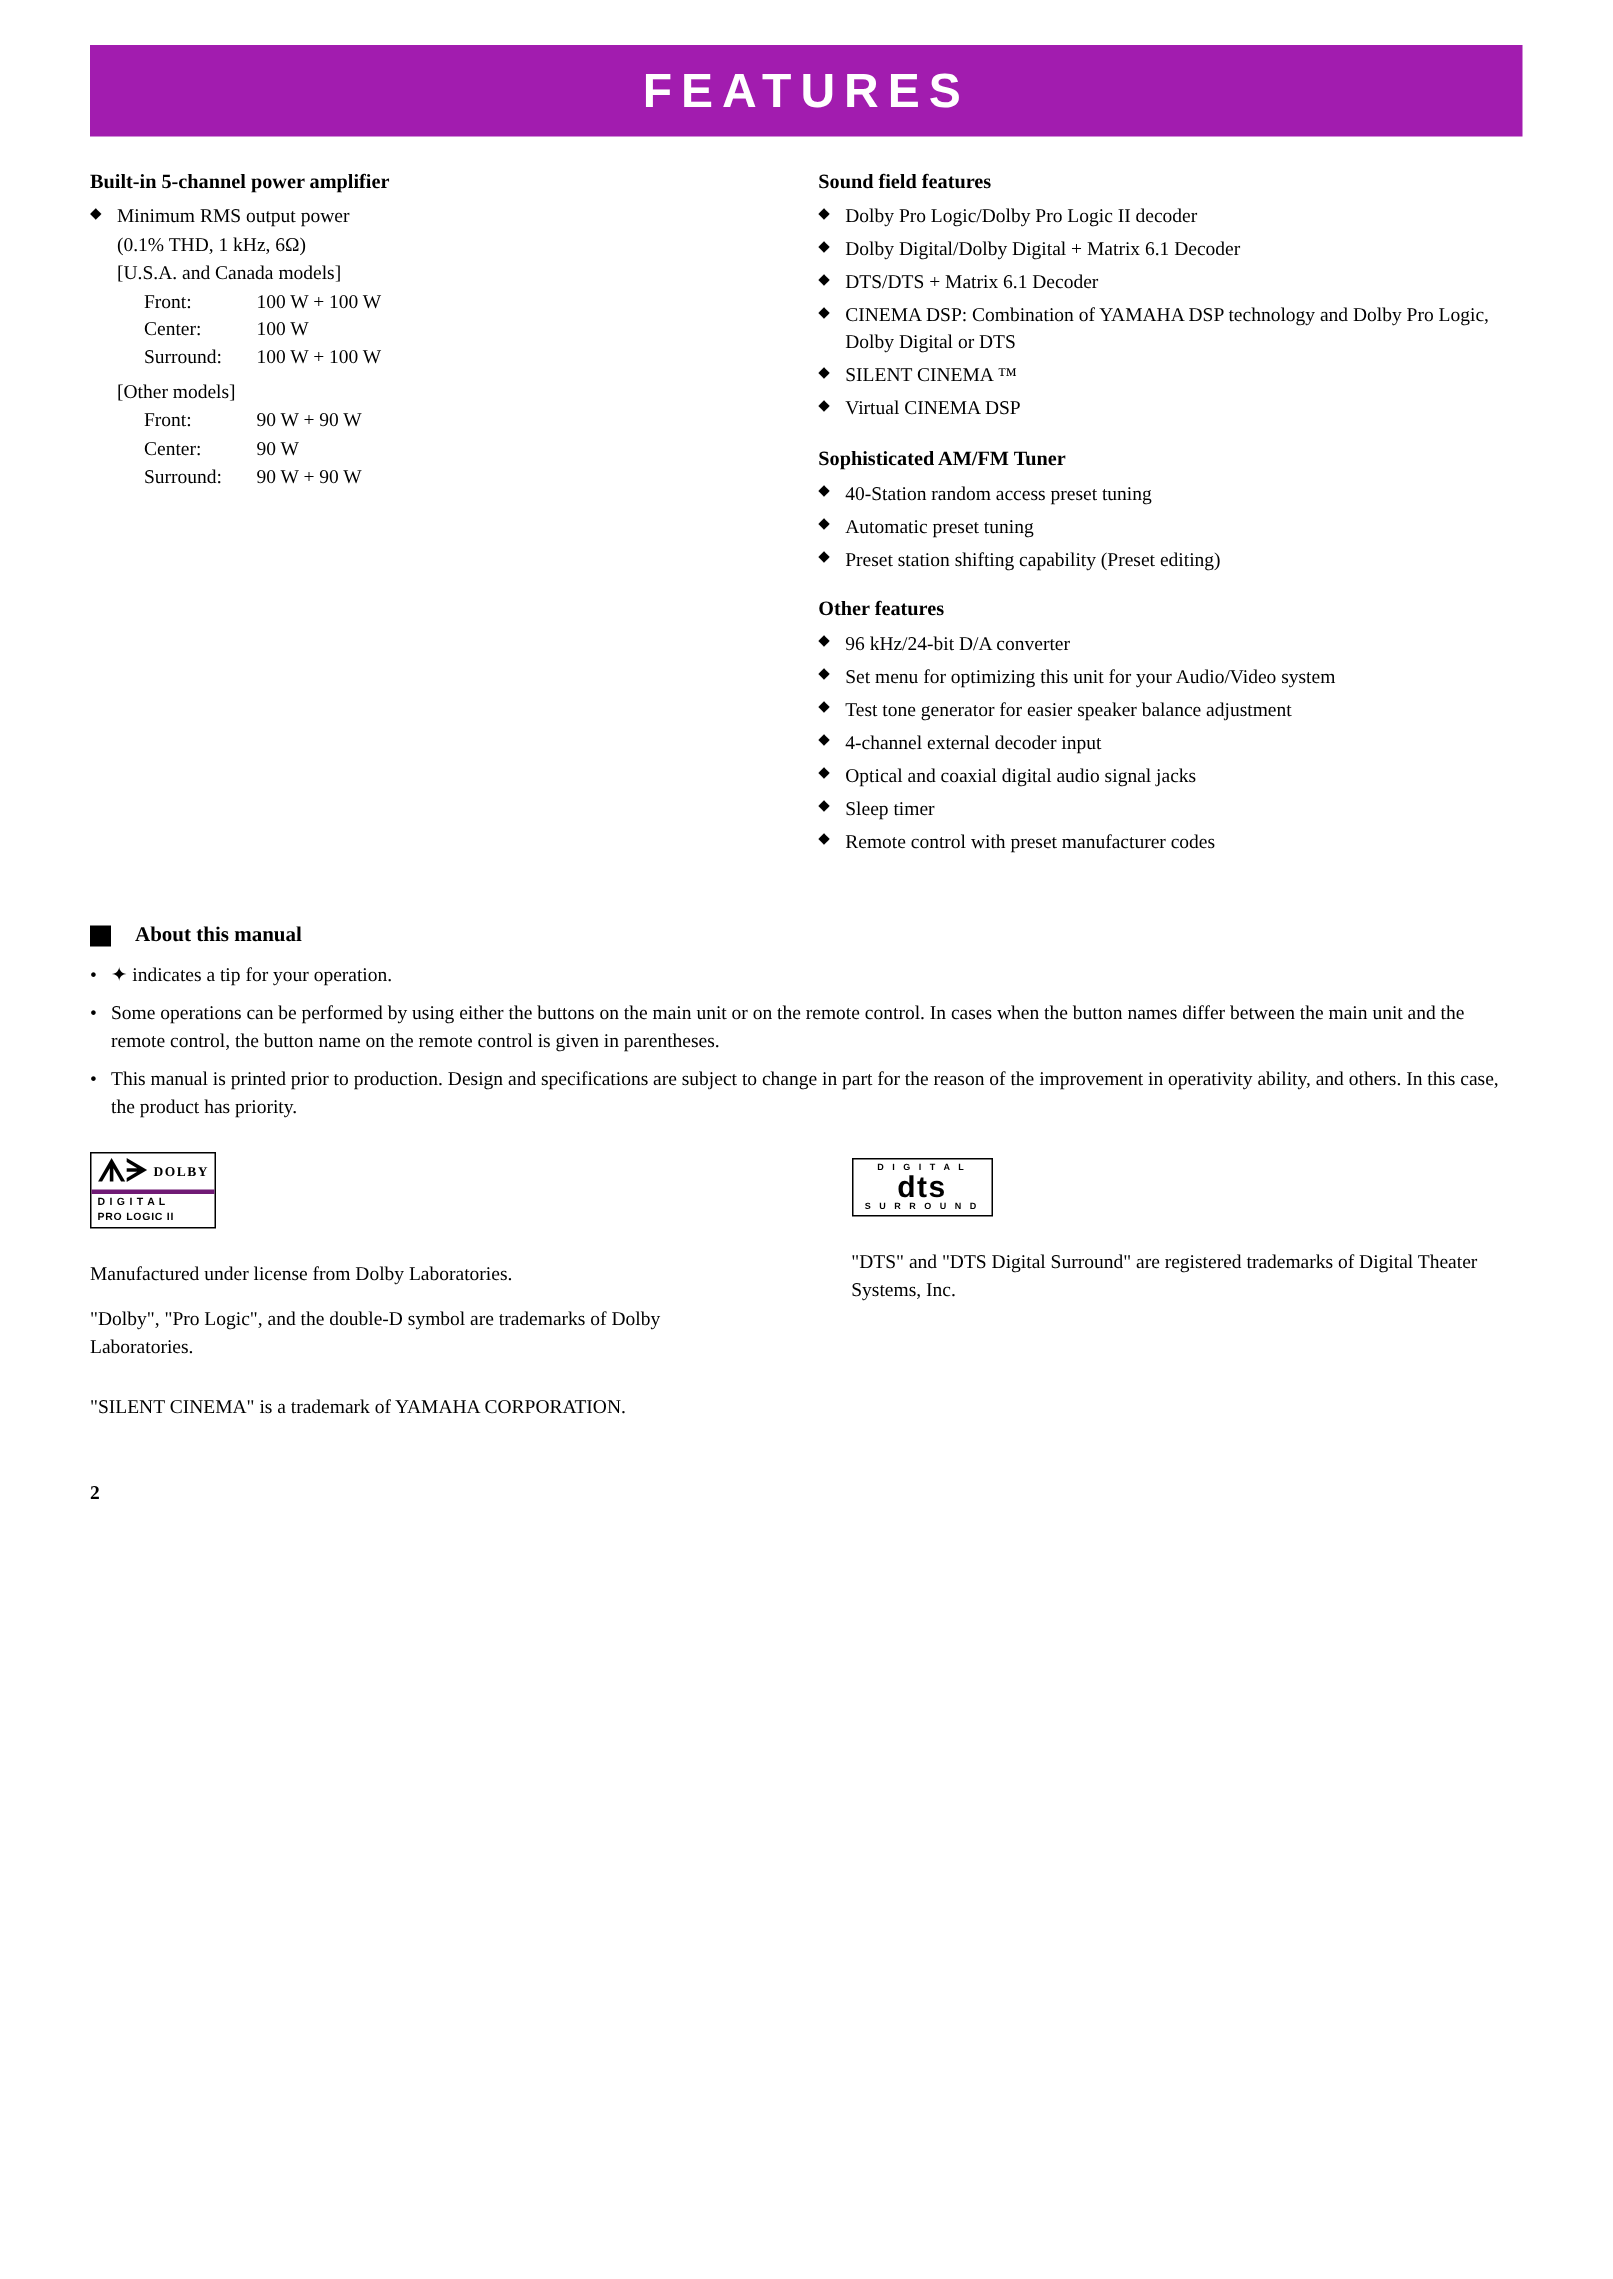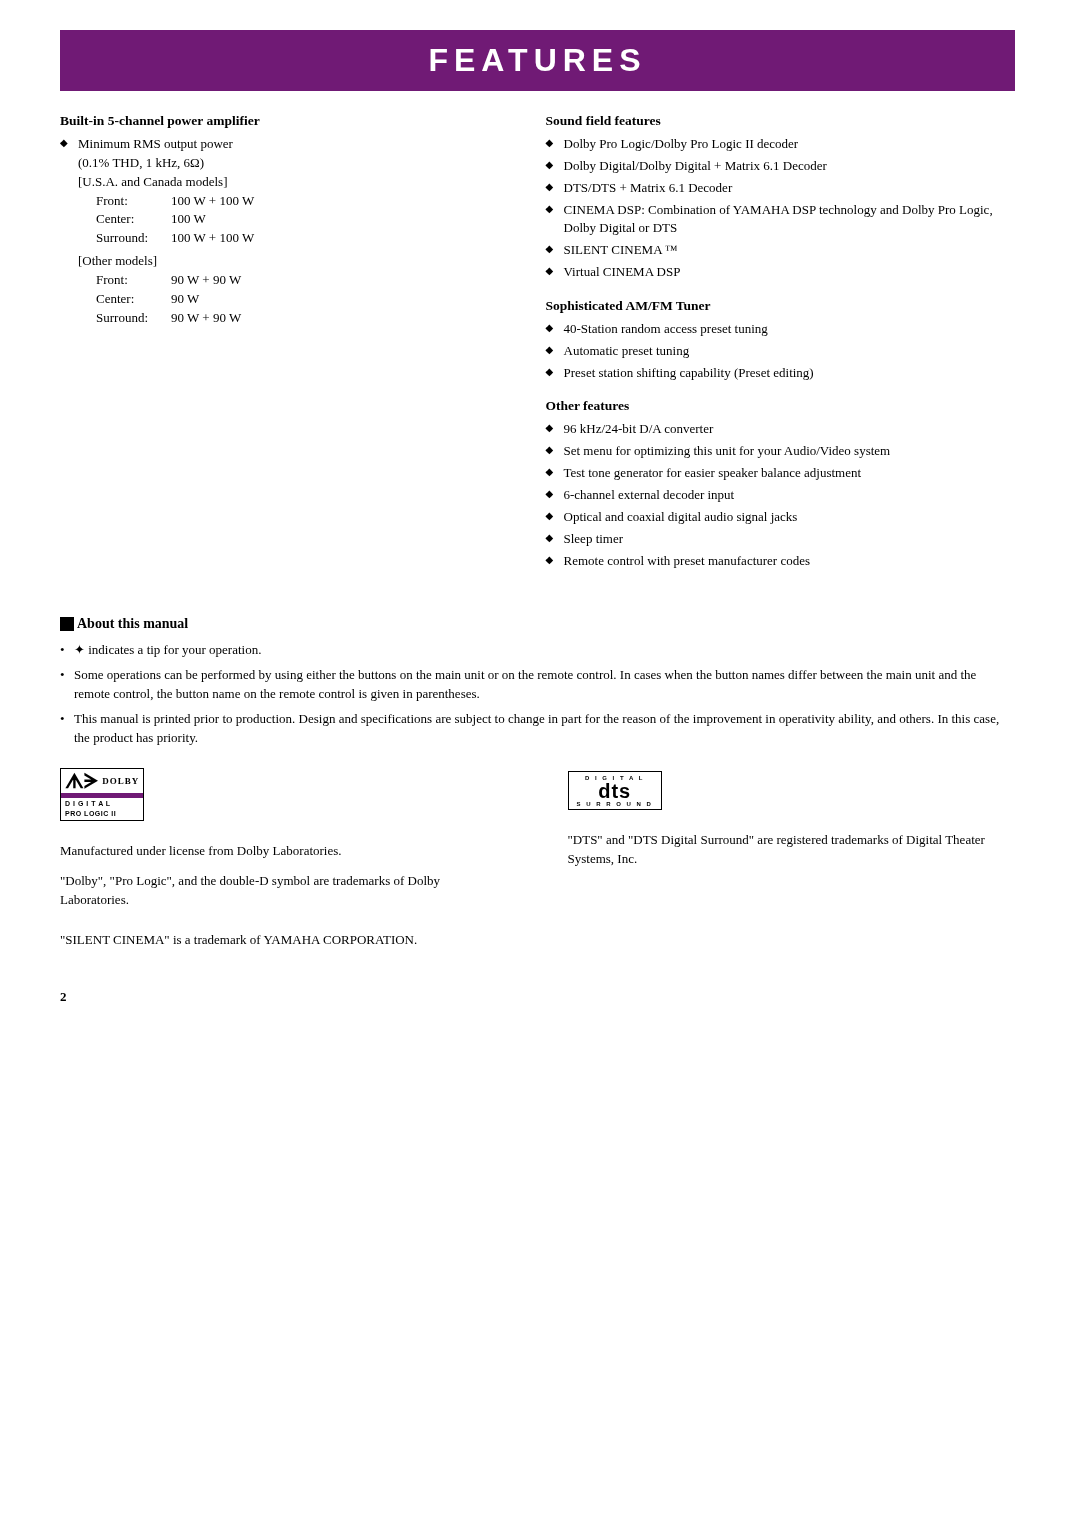--- a/index.html
+++ b/index.html
@@ -14,21 +14,21 @@
     }
 
     .page {
       width: 1075px;
       min-height: 1519px;
       padding: 30px 60px 40px 60px;
     }
 
     
     .features-header {
-      background: #701a75;
+      background: #a21caf;
       color: #fff;
       text-align: center;
       padding: 12px 20px;
       margin-bottom: 22px;
     }
     .features-header h1 {
       font-size: 32px;
       font-weight: bold;
       letter-spacing: 6px;
       font-family: Arial, sans-serif;
@@ -90,21 +90,21 @@
     .about-section {
       margin-top: 20px;
       border-top: none;
     }
     .about-title {
       font-weight: bold;
       font-size: 14px;
       margin-bottom: 8px;
       display: flex;
       align-items: center;
-      gap: 3px;
+      gap: 16px;
     }
     .black-square {
       display: inline-block;
       width: 14px;
       height: 14px;
       background: #000;
       flex-shrink: 0;
     }
     .bullet-list {
       list-style: none;
@@ -137,21 +137,21 @@
       border: 1.5px solid #000;
       display: inline-flex;
       flex-direction: column;
       align-items: flex-start;
       margin-bottom: 10px;
     }
     .dolby-top {
       display: flex;
       align-items: center;
       padding: 2px 4px;
-      border-bottom: 5px solid #701a75;
+      border-bottom: 3px solid #701a75;
     }
     .dolby-bottom-rows {
       padding: 1px 4px 2px 4px;
       font-size: 7px;
       font-family: Arial, sans-serif;
       font-weight: bold;
       letter-spacing: 0.5px;
       line-height: 1.4;
     }
 
@@ -274,21 +274,21 @@
         <li>40-Station random access preset tuning</li>
         <li>Automatic preset tuning</li>
         <li>Preset station shifting capability (Preset editing)</li>
       </ul>
 
       <div class="section-title">Other features</div>
       <ul class="diamond-list">
         <li>96 kHz/24-bit D/A converter</li>
         <li>Set menu for optimizing this unit for your Audio/Video system</li>
         <li>Test tone generator for easier speaker balance adjustment</li>
-        <li>6-channel external decoder input</li>
+        <li>4-channel external decoder input</li>
         <li>Optical and coaxial digital audio signal jacks</li>
         <li>Sleep timer</li>
         <li>Remote control with preset manufacturer codes</li>
       </ul>
 
     </div>
   </div>
 
   <div class="about-section">
     <div class="about-title">

